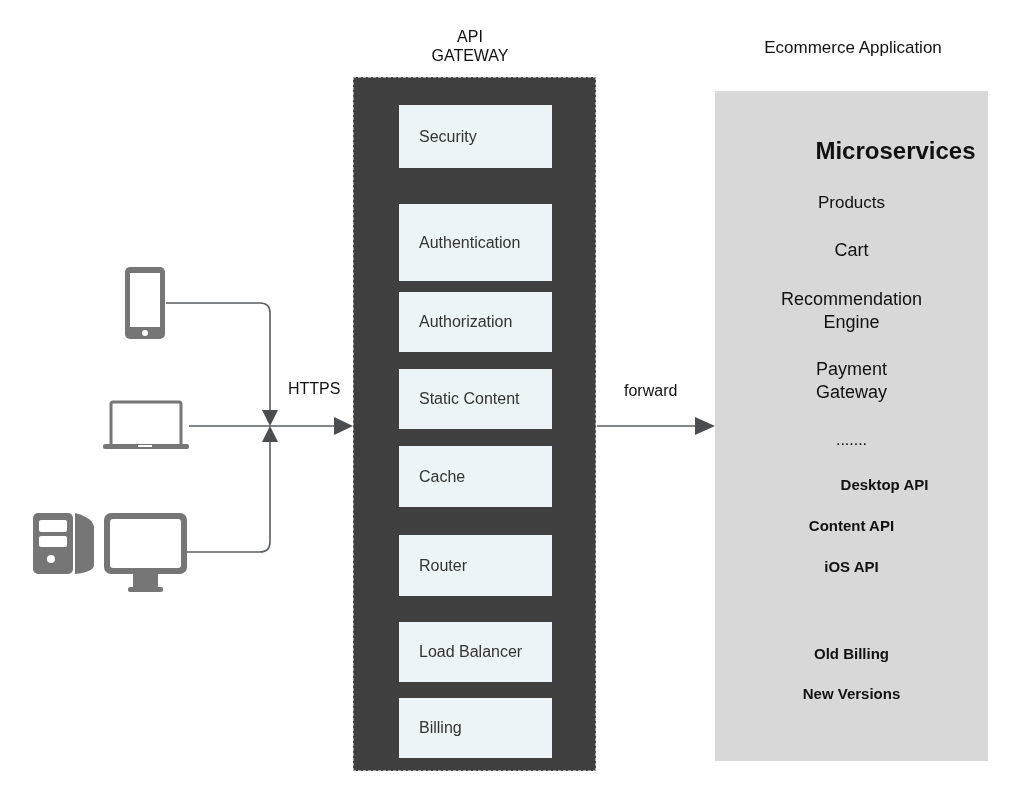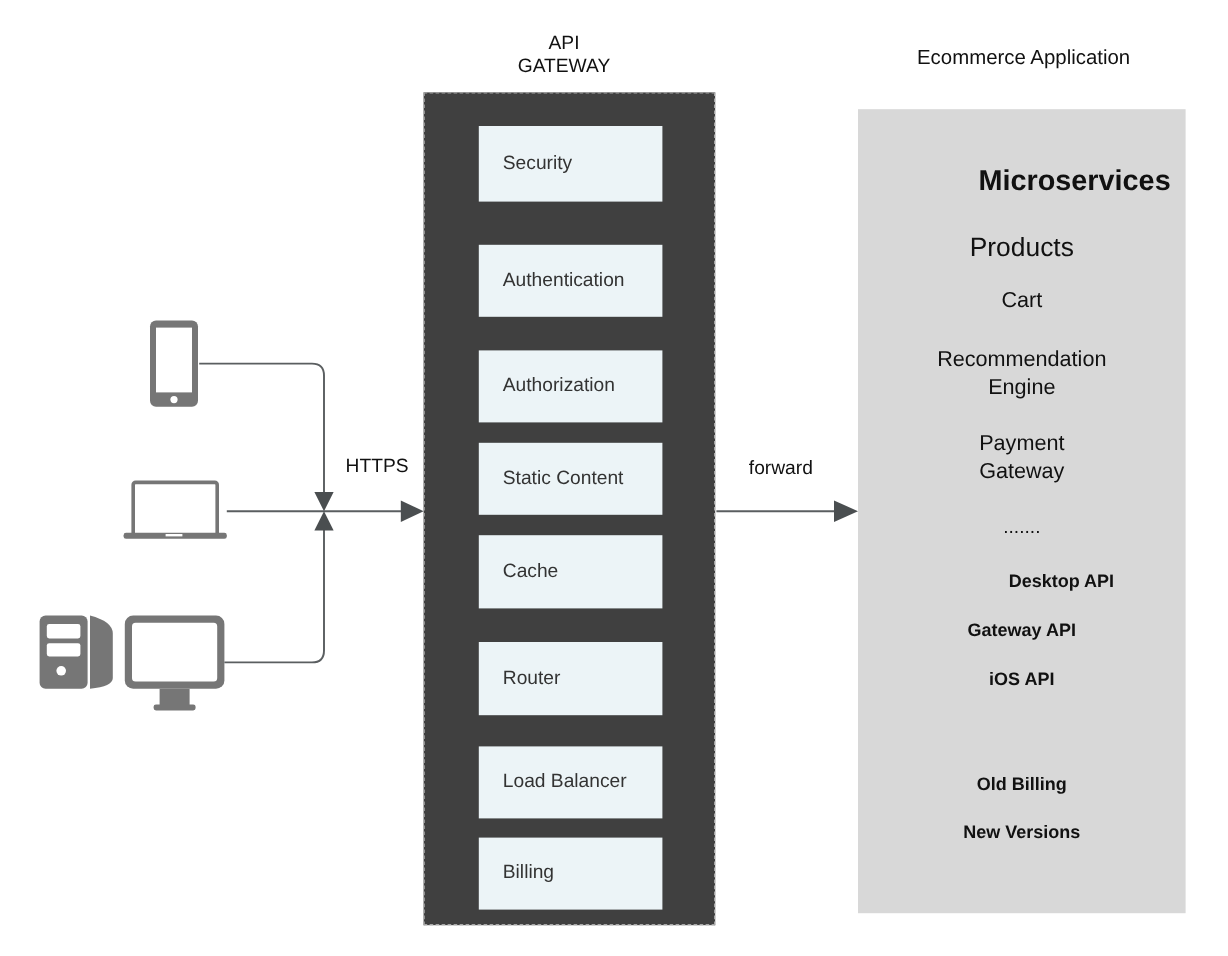--- a/index.html
+++ b/index.html
@@ -67,21 +67,21 @@
 <div class="abs lbl" style="left:624px; top:382px;">forward</div>
 
 <div class="abs gw-title">
   <div>API</div>
   <div>GATEWAY</div>
 </div>
 <div class="abs gateway">
   <div class="gw-box" style="top:27px; height:63px;">
       <span>Security</span>
     </div>
-  <div class="gw-box" style="top:126px; height:60px;">
+  <div class="gw-box" style="top:126px; height:77px;">
       <span>Authentication</span>
     </div>
   <div class="gw-box" style="top:214px; height:60px;">
       <span>Authorization</span>
     </div>
   <div class="gw-box" style="top:368px; height:61px;">
       <span>Cache</span>
     </div>
   <div class="gw-box" style="top:291px; height:60px;">
       <span>Static Content</span>
@@ -93,23 +93,23 @@
       <span>Load Balancer</span>
     </div>
   <div class="gw-box" style="top:620px; height:60px;align-items:center;">
       <span>Billing</span>
     </div>
 </div>
 
 <div class="abs app-title">Ecommerce Application</div>
 <div class="abs app-panel">
   <div class="app-item" style="top:46px; font-size:24px; font-weight:bold;margin-left:44px;">Microservices</div>
-  <div class="app-item" style="top:102px; font-size:22px;">Products</div>
+  <div class="app-item" style="top:102px; font-size:17px;">Products</div>
   <div class="app-item" style="top:149px; font-size:18px;">Cart</div>
   <div class="app-item" style="top:197px; font-size:18px; line-height:23px; padding:0 60px; box-sizing:border-box;">Recommendation Engine</div>
   <div class="app-item" style="top:267px; font-size:18px; line-height:23px; padding:0 85px; box-sizing:border-box;">Payment Gateway</div>
   <div class="app-item" style="top:340px; font-size:16px;">.......</div>
   <div class="app-item" style="top:385px; font-size:15px; font-weight:bold;margin-left:33px;">Desktop API</div>
-  <div class="app-item" style="top:426px; font-size:15px; font-weight:bold;">Gateway API</div>
+  <div class="app-item" style="top:426px; font-size:15px; font-weight:bold;">Content API</div>
   <div class="app-item" style="top:467px; font-size:15px; font-weight:bold;">iOS API</div>
   <div class="app-item" style="top:554px; font-size:15px; font-weight:bold;">Old Billing</div>
   <div class="app-item" style="top:594px; font-size:15px; font-weight:bold;">New Versions</div>
 </div>
 
 </body></html>

